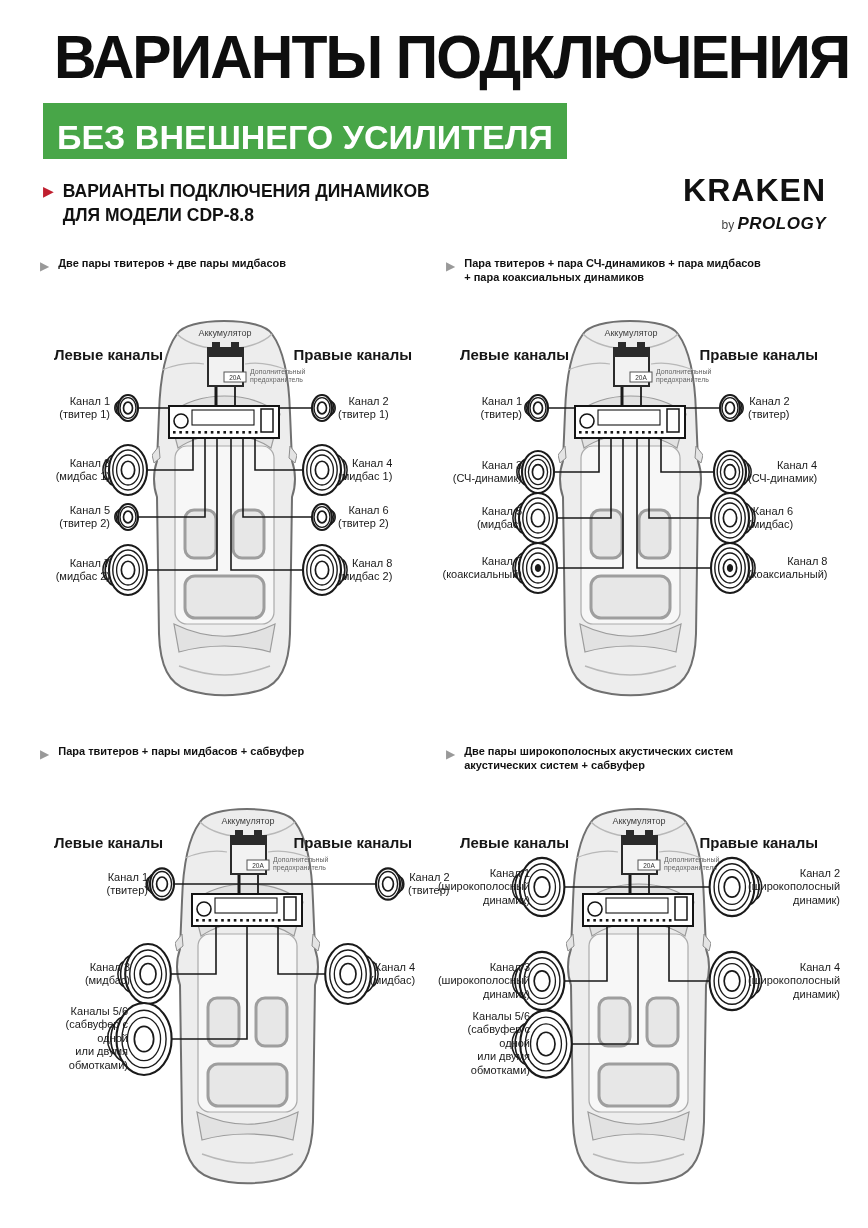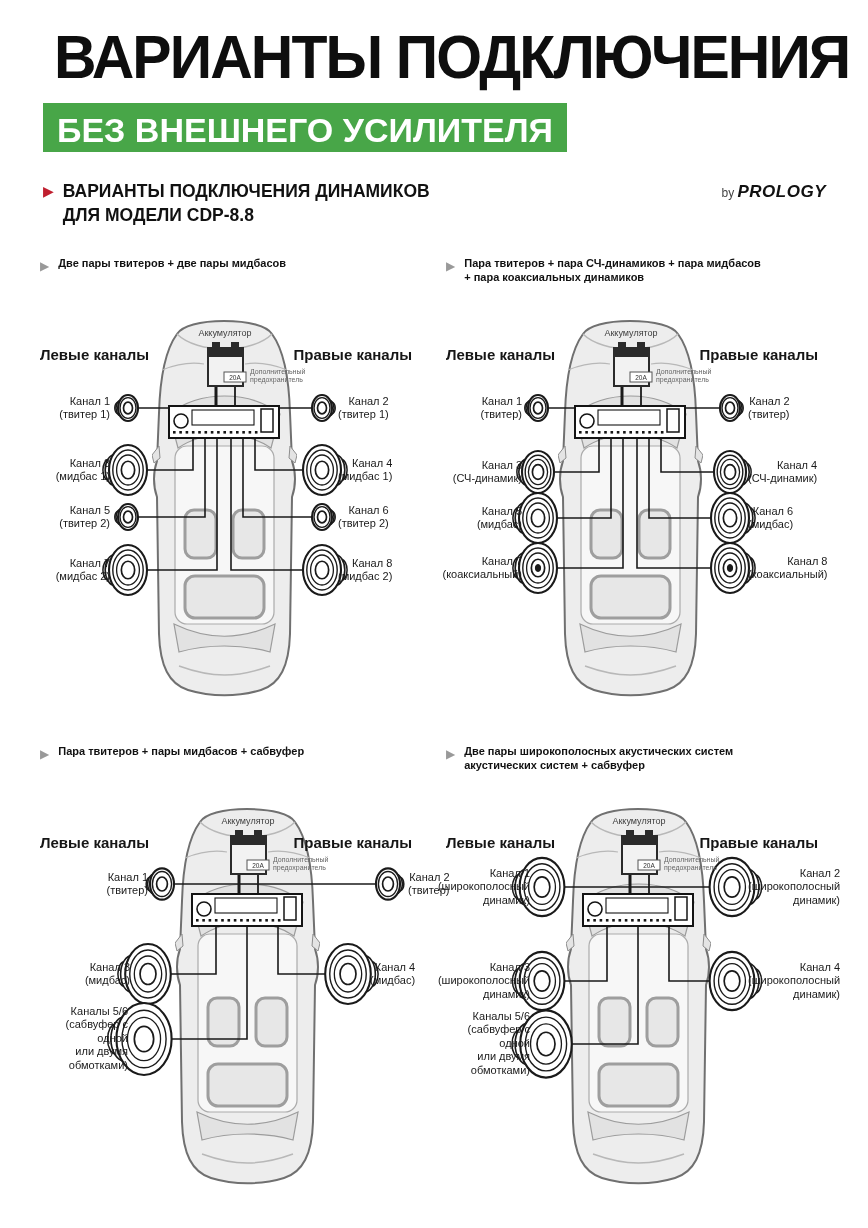--- a/index.html
+++ b/index.html
@@ -5,42 +5,42 @@
   html,body{margin:0;padding:0;background:#fff;}
   body{width:868px;height:1228px;position:relative;overflow:hidden;
        font-family:"Liberation Sans","DejaVu Sans",sans-serif;color:#151515;}
   .page{position:absolute;inset:0;background:#fff;}
 
   
   .main-title{position:absolute;left:54px;top:26px;font-size:62px;font-weight:800;
       letter-spacing:-2px;white-space:nowrap;color:#0e0e0e;
       transform:scaleX(.95);transform-origin:left top;line-height:1.0;}
   .banner{position:absolute;left:43px;top:103px;background:#48a648;color:#fff;
-      font-size:34px;font-weight:700;line-height:40px;padding:7px 14px 2px;
+      font-size:34px;font-weight:700;line-height:40px;padding:14px 14px 2px;
       letter-spacing:0;white-space:nowrap;}
   .subtitle-row{position:absolute;left:43px;top:180px;display:flex;gap:9px;}
   .sub-chev{color:#c01f2f;font-size:14px;line-height:23px;}
   .subtitle{font-size:17.5px;font-weight:700;line-height:1.35;white-space:pre-line;color:#111;}
   .brand{position:absolute;right:42px;top:174px;text-align:right;}
   .brand-name{font-size:32px;font-weight:800;letter-spacing:1px;color:#111;line-height:1.0;}
   .brand-by-row{font-size:12px;color:#444;margin-top:8px;}
   .brand-sub{font-size:17px;font-weight:700;font-style:italic;letter-spacing:.5px;color:#111;}
 
   
   .quad{position:absolute;width:420px;height:474px;}
   #q1{left:40px;top:256px;} #q2{left:446px;top:256px;}
   #q3{left:40px;top:744px;} #q4{left:446px;top:744px;}
   .sec-title{display:flex;gap:9px;align-items:flex-start;position:relative;z-index:3;}
   .sec-chev{color:#999;font-size:12px;line-height:20px;}
   .sec-text{font-size:11px;font-weight:700;line-height:1.3;white-space:pre-line;color:#111;}
   .dia{position:absolute;inset:0;z-index:1;}
   .dia svg{position:absolute;left:0;top:0;}
 
   .side-label{position:absolute;top:90px;font-size:15px;font-weight:700;color:#161616;white-space:nowrap;}
-  .side-label.ls{left:0;} .side-label.rs{right:48px;text-align:right;}
+  .side-label.ls{left:14px;} .side-label.rs{right:48px;text-align:right;}
   .ch-label{position:absolute;font-size:11px;line-height:1.22;color:#1a1a1a;
       white-space:pre-line;transform:translateY(-50%);}
   .ch-label.ll{text-align:right;} .ch-label.rl{text-align:right;}
   .battery-label{position:absolute;font-size:9px;color:#3d3d3d;transform:translateX(-50%);white-space:nowrap;}
   .fuse-label{position:absolute;font-size:7px;line-height:1.2;color:#666;white-space:pre-line;}
   .fuse-value{position:absolute;font-size:6.5px;color:#333;transform:translate(-50%,-50%);}
 </style>
 </head>
 <body>
 
@@ -69,20 +69,21 @@
   <div class="main-title">ВАРИАНТЫ ПОДКЛЮЧЕНИЯ</div>
   <div class="banner">БЕЗ ВНЕШНЕГО УСИЛИТЕЛЯ</div>
 
   <div class="subtitle-row">
     <span class="sub-chev">▶</span>
     <span class="subtitle">ВАРИАНТЫ ПОДКЛЮЧЕНИЯ ДИНАМИКОВ
 ДЛЯ МОДЕЛИ CDP-8.8</span>
   </div>
 
   <div class="brand">
+    <div class="brand-name">KRAKEN</div>
     <div class="brand-by-row">
       <span>by</span>
       <span class="brand-sub">PROLOGY</span>
     </div>
   </div>
 
   <section class="quad" id="q1">
     <div class="sec-title">
       <span class="sec-chev">▶</span>
       <span class="sec-text">Две пары твитеров + две пары мидбасов</span>

